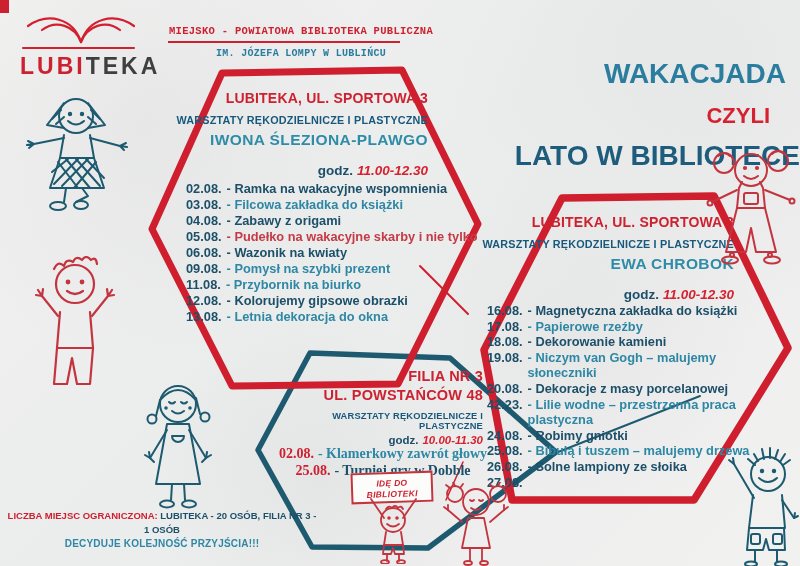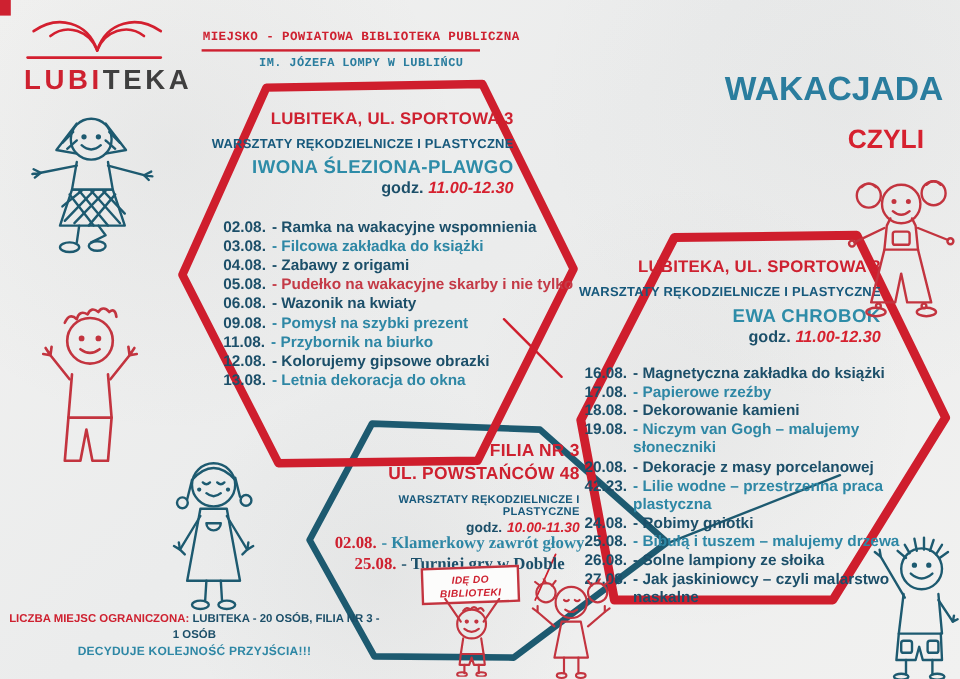--- a/index.html
+++ b/index.html
@@ -41,21 +41,21 @@
   .title{left:448px;top:10px;width:348px;text-align:right;font-weight:800;margin-top:48px;}
   .title-l1{font-size:28px;color:var(--title-teal);transform:translateX(-10px);}
   .title-l2{font-size:22px;color:#d6212f;margin-top:13px;transform:translateX(-26px);}
   .title-l3{font-size:28px;color:var(--title-dark);margin-top:11px;transform:translateX(4px);}
   
   .hexhead{text-align:right;font-weight:800;}
   .loc{color:var(--red);font-size:14px;letter-spacing:.2px;}
   .loc2{color:var(--red);font-size:14.5px;letter-spacing:.2px;}
   .sub{color:var(--teal-deep);font-size:10.8px;margin-top:8px;letter-spacing:.2px;}
   .leader{color:#2e8ca8;font-size:15.5px;margin-top:5px;letter-spacing:.4px;}
-  .time{font-size:13.5px;margin-top:0;color:var(--dark);}
+  .time{font-size:13.5px;margin-top:14px;color:var(--dark);}
   .time .tv{color:#d6212f;font-style:italic;margin-left:4px;}
   
   .list{font-size:12.8px;font-weight:700;}
   .row{display:flex;line-height:16px;}
   .row .d{color:var(--dark);white-space:nowrap;margin-right:5px;}
   .list-left .row{line-height:16px;}
   .list-left .t{white-space:nowrap;}
   .list-right .row{line-height:15.6px;}
   .c-dark .t{color:var(--dark);}
   .c-teal .t{color:var(--teal);}
@@ -112,20 +112,21 @@
 
   <div class="abs org">
     <div class="org-l1">MIEJSKO - POWIATOWA BIBLIOTEKA PUBLICZNA</div>
     <div class="org-l2" style="margin-top:11px;">IM. JÓZEFA LOMPY W LUBLIŃCU</div>
   </div>
   <div class="abs org-rule"></div>
 
   <div class="abs title">
     <div class="title-l1">WAKACJADA</div>
     <div class="title-l2">CZYLI</div>
+    <div class="title-l3">LATO W BIBLIOTECE</div>
   </div>
 
   <div class="abs hexhead" style="left:168px;top:90px;width:260px;">
     <div class="loc">LUBITEKA, UL. SPORTOWA 3</div>
     <div class="sub">WARSZTATY RĘKODZIELNICZE I PLASTYCZNE</div>
     <div class="leader">IWONA ŚLEZIONA-PLAWGO</div>
     <div class="time"><span>godz.</span><span class="tv">11.00-12.30</span></div>
   </div>
   <div class="abs list list-left" style="left:186px;top:181px;width:330px;">
     <div class="row c-dark">
@@ -204,21 +205,20 @@
     <div class="row c-teal">
         <span class="d">25.08.</span>
         <span class="t">- Bibułą i tuszem – malujemy drzewa</span>
       </div>
     <div class="row c-dark">
         <span class="d">26.08.</span>
         <span class="t">- Solne lampiony ze słoika</span>
       </div>
     <div class="row c-dark">
         <span class="d">27.08.</span>
-        <span class="t">- Jak jaskiniowcy – czyli malarstwo naskalne</span>
       </div>
   </div>
 
   <div class="abs hexhead" style="left:283px;top:368px;width:200px;">
     <div class="loc2">FILIA NR 3</div>
     <div class="loc2" style="margin-top:3px;">UL. POWSTAŃCÓW 48</div>
     <div class="sub" style="font-size:9.3px;margin-top:8px;">WARSZTATY RĘKODZIELNICZE I PLASTYCZNE</div>
     <div class="time" style="font-size:11.5px;margin-top:3px;"><span>godz.</span><span class="tv">10.00-11.30</span></div>
   </div>
   <div class="abs flist" style="left:258px;top:445px;width:250px;font-family:Liberation Serif, serif;">

